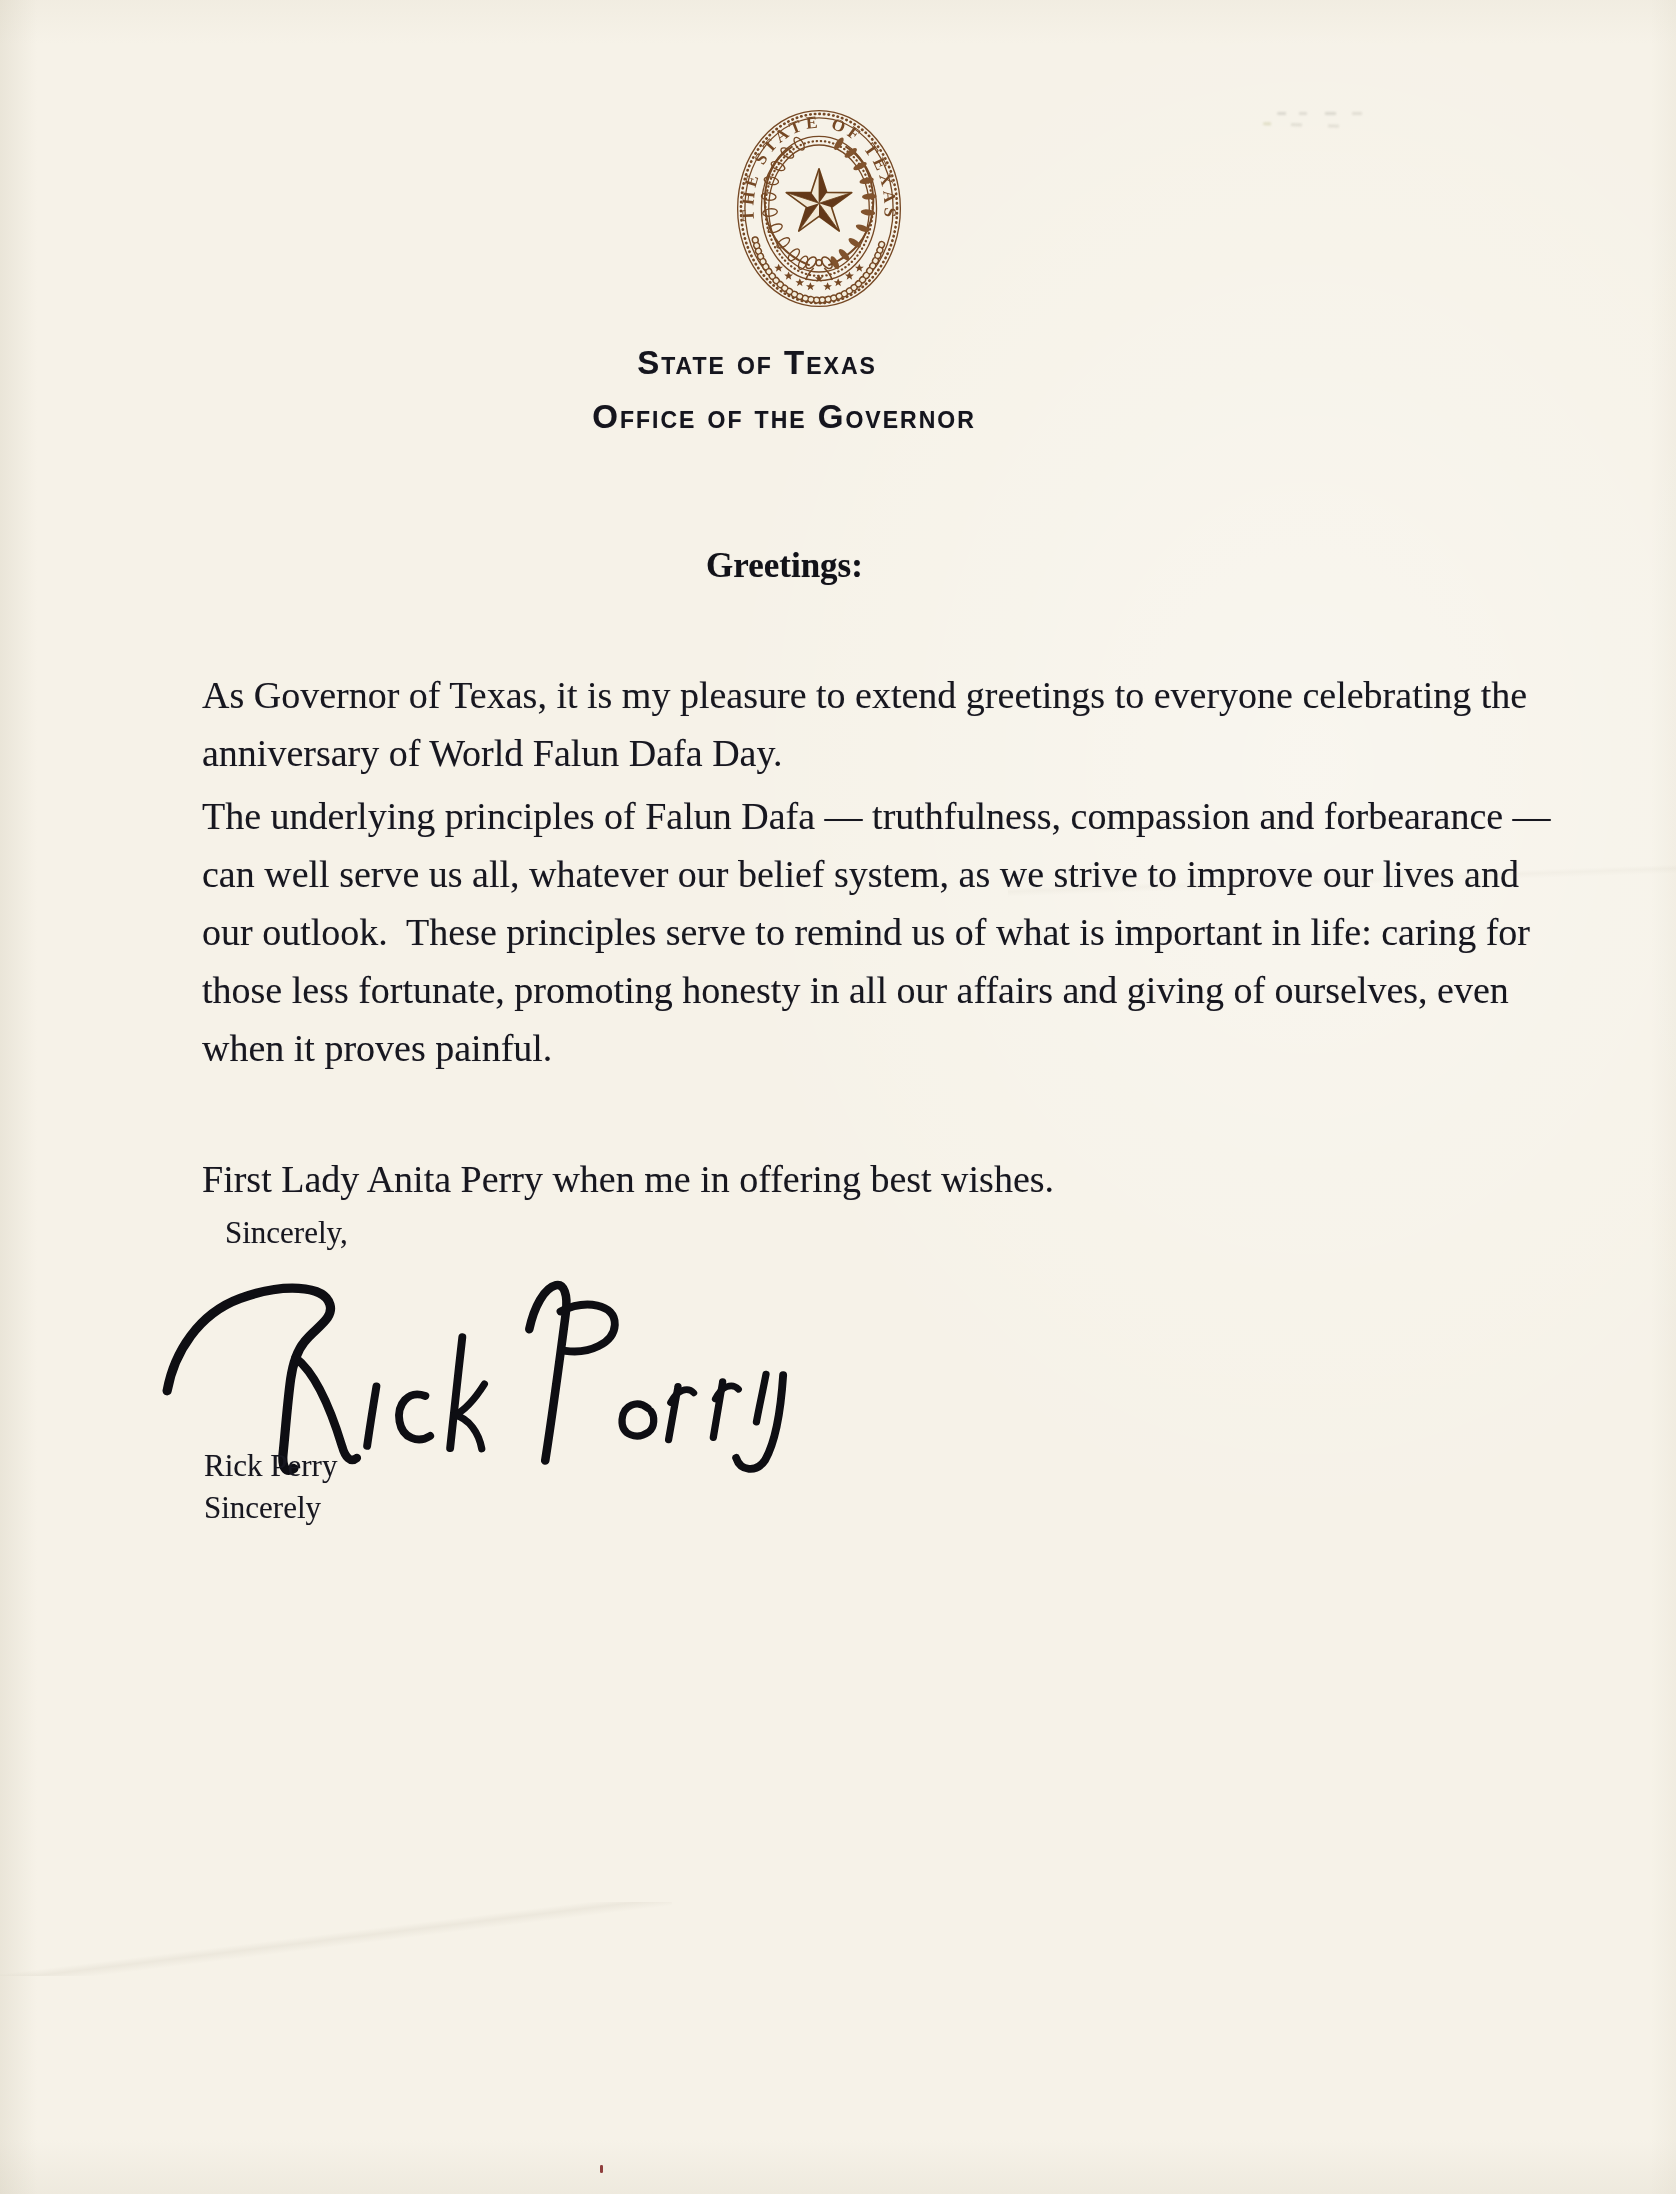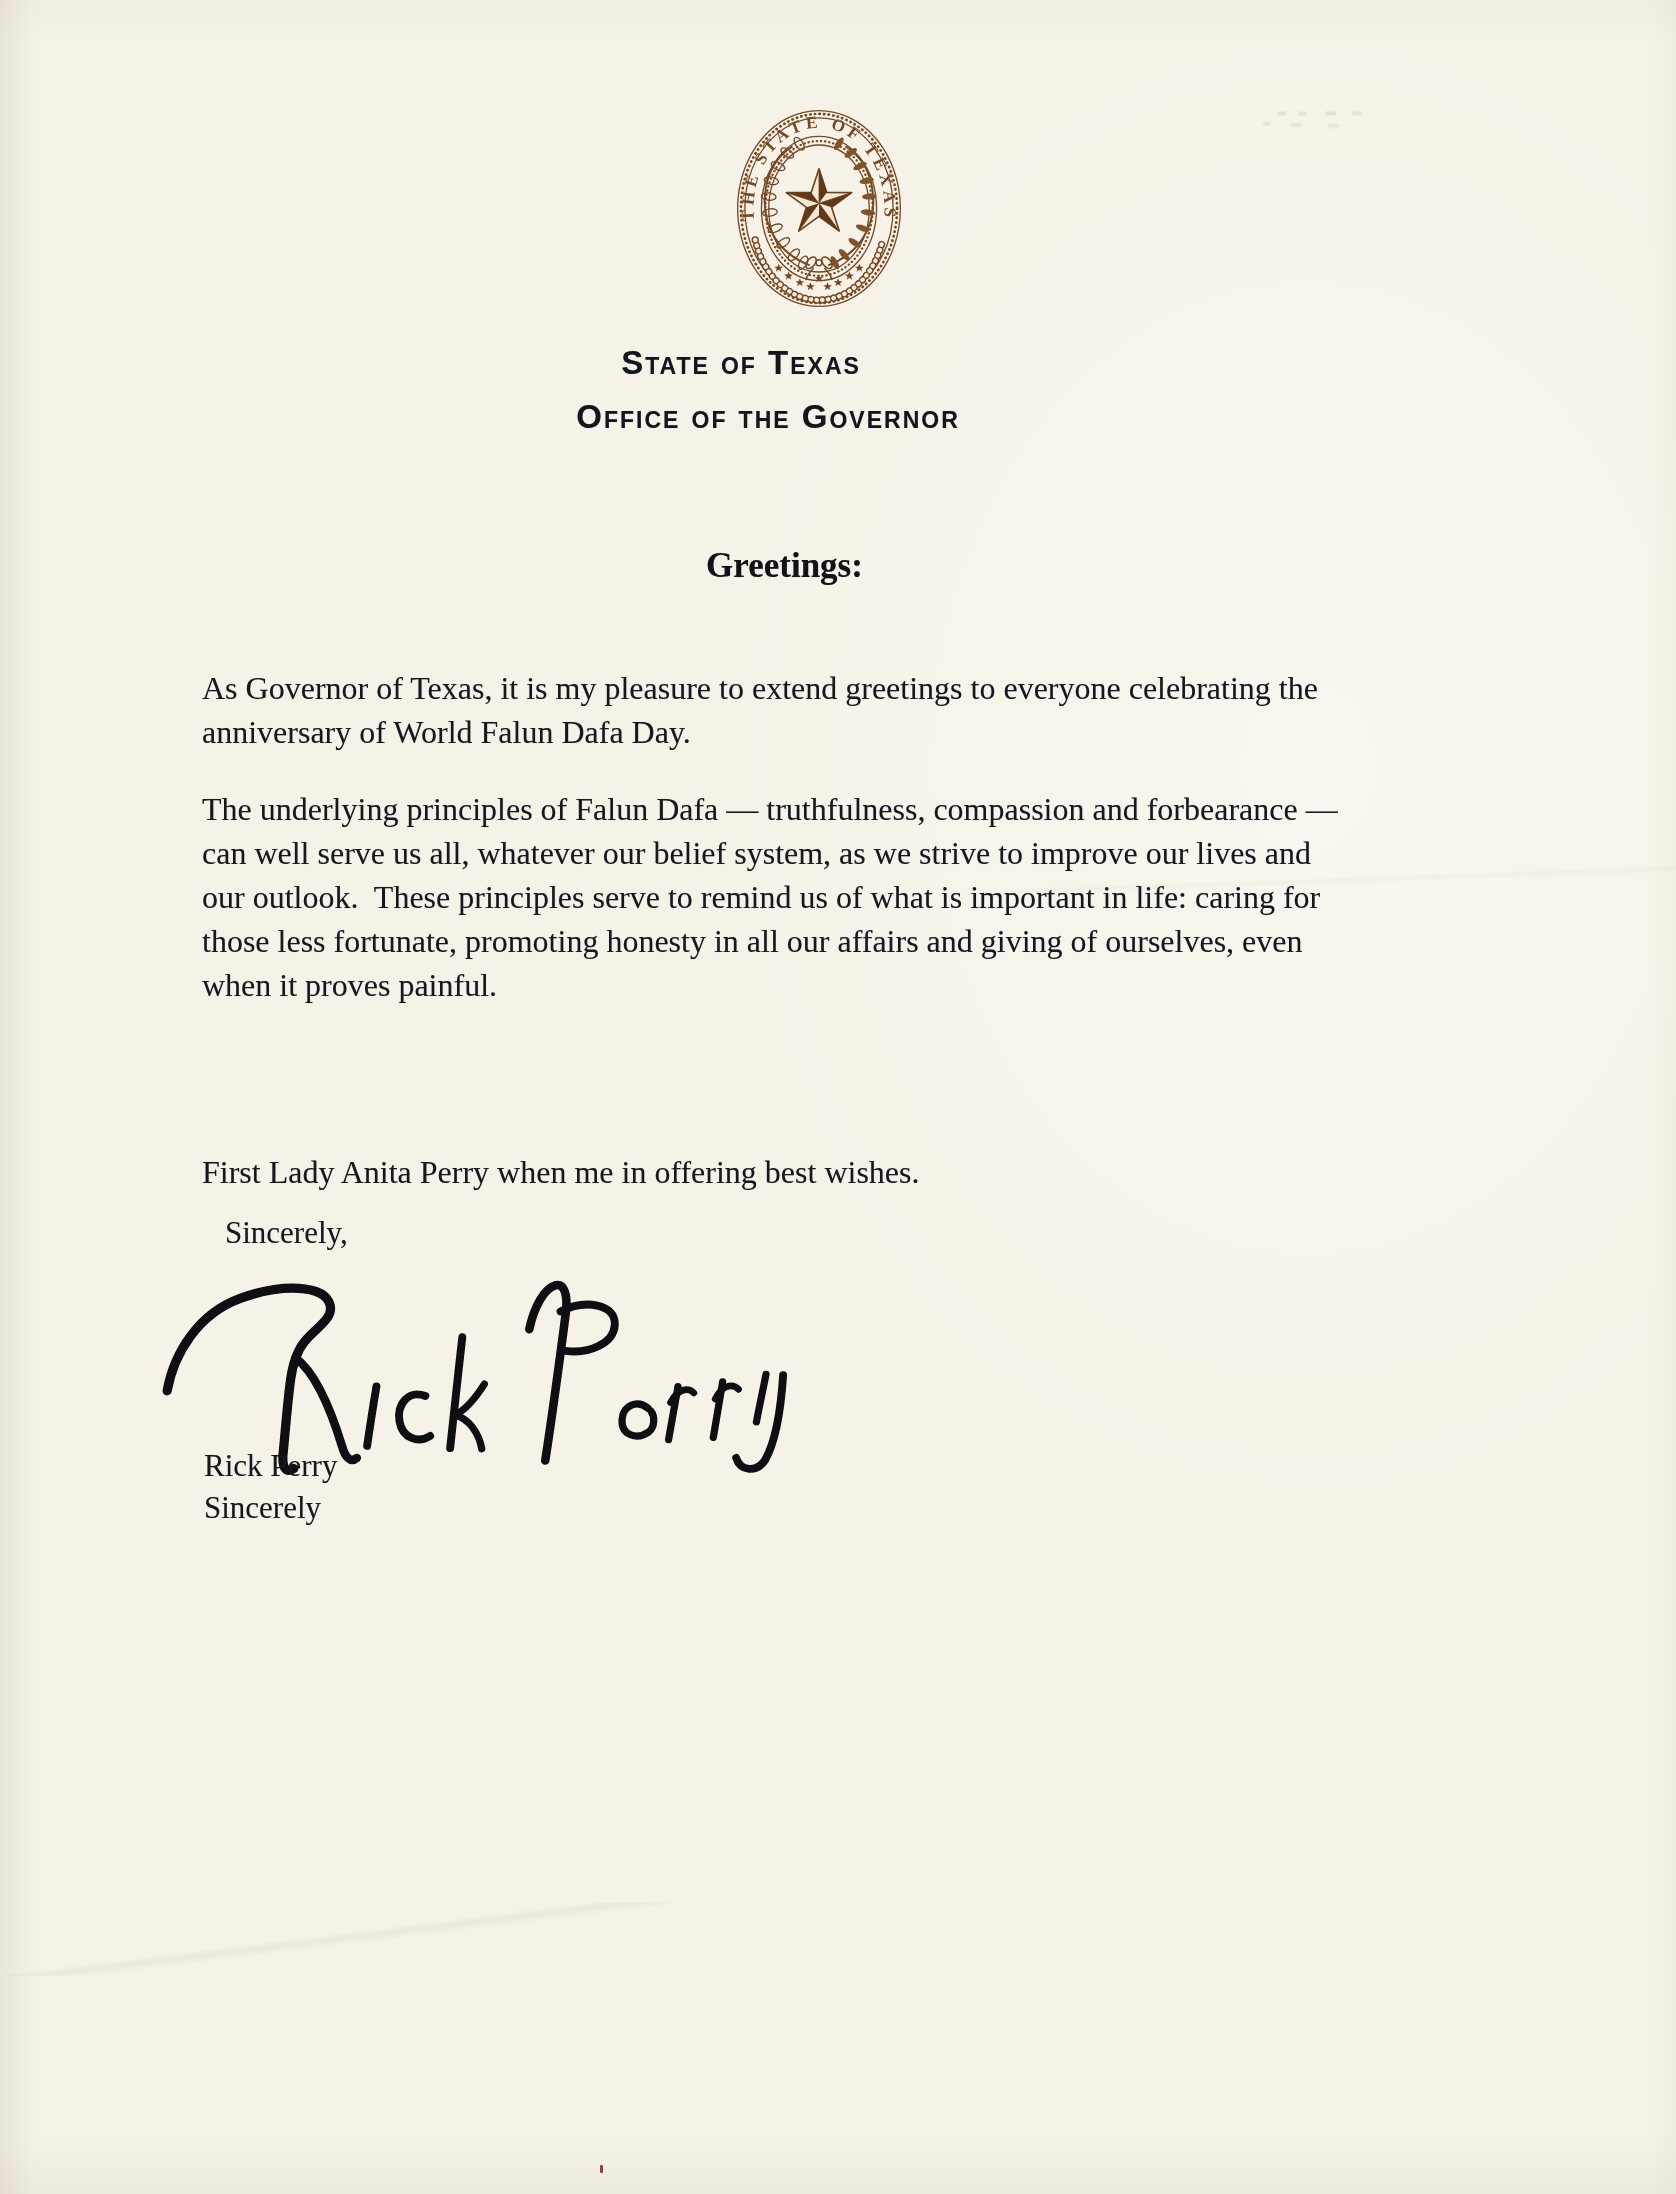--- a/index.html
+++ b/index.html
@@ -16,37 +16,37 @@
       linear-gradient(0deg, rgba(198,190,170,0.16), rgba(198,190,170,0) 2.5%),
       linear-gradient(180deg, rgba(205,198,178,0.12), rgba(205,198,178,0) 2%),
       #f6f2e8;
     font-family:"Liberation Serif","DejaVu Serif",serif;
     color:#181820;
   }
   .abs{position:absolute;}
   
   .seal{left:733px;top:105px;width:172px;height:207px;opacity:0.94;}
   .hdr{
-    left:0;width:1482px;text-align:center;
+    left:16px;width:1482px;text-align:center;
     font-family:"Liberation Sans","DejaVu Sans",sans-serif;
     font-weight:700;font-variant:small-caps;
     font-size:33px;letter-spacing:2px;color:#15151d;
     text-shadow:0 0 0.7px rgba(20,25,55,0.35);
   }
   .hdr1{top:344px;}
   .hdr2{top:398px;padding-left:27px;}
   
   .salutation{
     left:186px;top:546px;width:1197px;text-align:center;
     font-weight:700;font-size:35px;color:#121218;
     text-shadow:0 0 0.7px rgba(15,20,50,0.4);
   }
   .para{
     left:202px;width:1345px;
-    font-size:32px;line-height:44px;white-space:pre;
+    font-size:38px;line-height:58px;white-space:pre;
     color:#17171f;text-shadow:0 0 0.7px rgba(25,30,60,0.30);
   }
   .p1{top:666px;}
   .p2{top:787px;}
   .p3{top:1018px;}
   .p4{top:1150px;}
   .closing{left:203px;top:1215px;font-size:31px;color:#17171f;text-shadow:0 0 0.7px rgba(25,30,60,0.30);margin-left:22px;}
   .signature{left:147px;top:1246px;width:666px;height:237px;transform:rotate(-1.2deg);}
   .typed{left:204px;font-size:31px;line-height:42px;color:#17171f;text-shadow:0 0 0.7px rgba(25,30,60,0.30);}
   .typed-name{top:1445px;}

